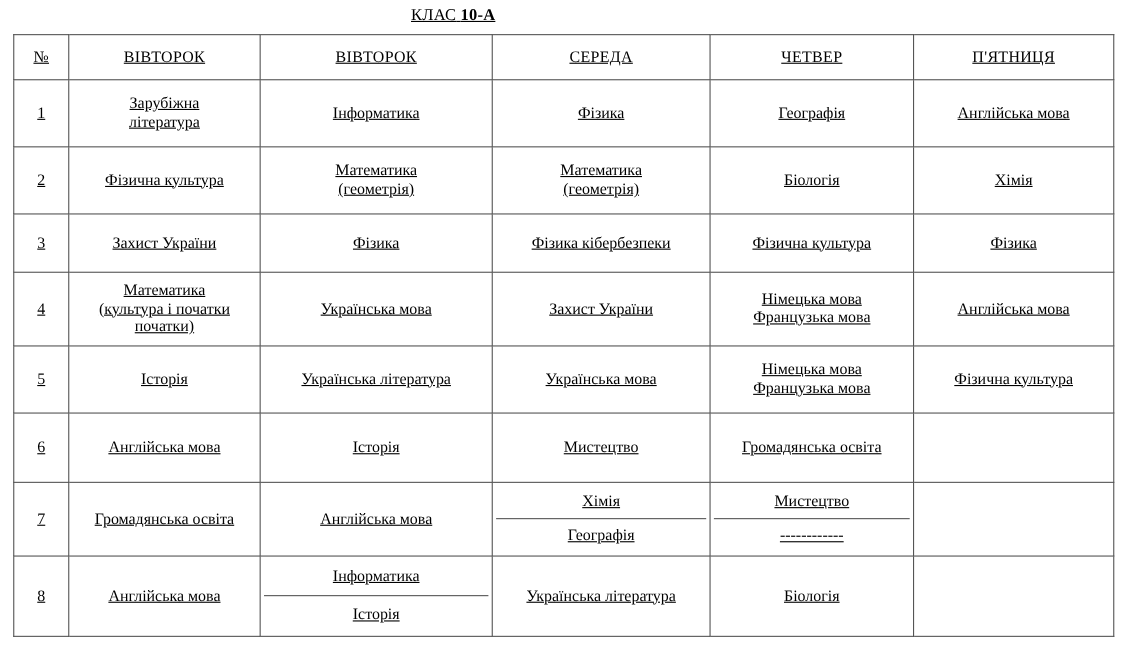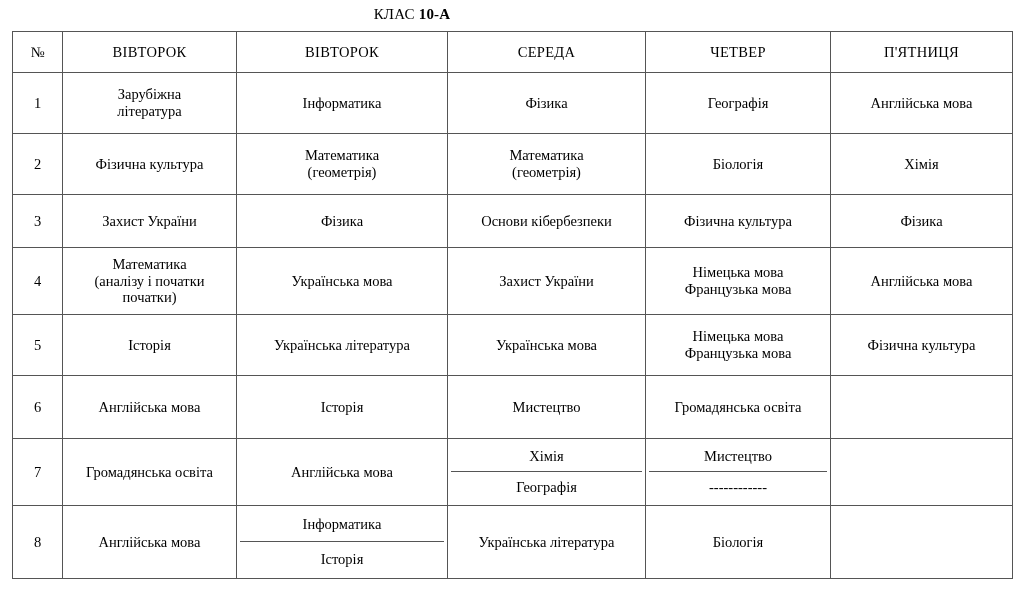--- a/index.html
+++ b/index.html
@@ -13,20 +13,21 @@
     font-family: "Liberation Serif", "DejaVu Serif", serif;
     color: #000000;
     overflow: hidden;
   }
 
   .page {
     position: relative;
     width: 824px;
     height: 597px;
     box-sizing: border-box;
+    text-decoration: underline;
   }
 
   
   .title {
     text-align: center;
     font-size: 15px;
     line-height: 1;
     padding-top: 7px;
     padding-bottom: 9px;
     letter-spacing: 0.2px;
@@ -208,40 +209,40 @@
                 <span class="ln">Захист України</span>
               </span>
             </td>
             <td>
               <span class="cell-lines">
                 <span class="ln">Фізика</span>
               </span>
             </td>
             <td>
               <span class="cell-lines">
-                <span class="ln">Основи кібербезпеки</span>
+                <span class="ln">Фізика кібербезпеки</span>
               </span>
             </td>
             <td>
               <span class="cell-lines">
                 <span class="ln">Фізична культура</span>
               </span>
             </td>
             <td>
               <span class="cell-lines">
                 <span class="ln">Фізика</span>
               </span>
             </td>
           </tr>
           <tr class="r4">
             <td class="num">4</td>
             <td>
               <span class="cell-lines">
                 <span class="ln">Математика</span>
-                <span class="ln">(аналізу і початки</span>
+                <span class="ln">(культура і початки</span>
                 <span class="ln">початки)</span>
               </span>
             </td>
             <td>
               <span class="cell-lines">
                 <span class="ln">Українська мова</span>
               </span>
             </td>
             <td>
               <span class="cell-lines">

